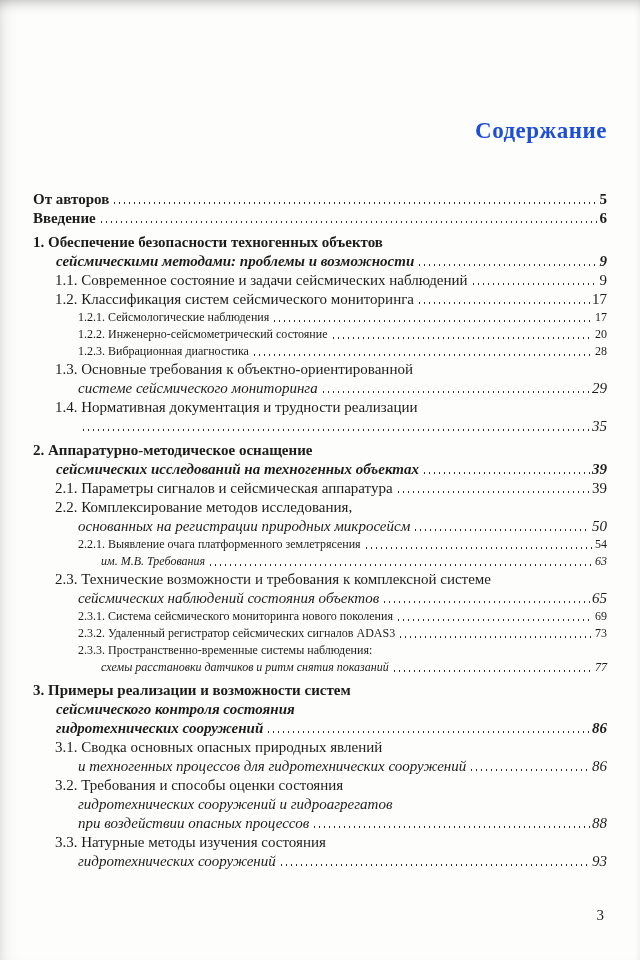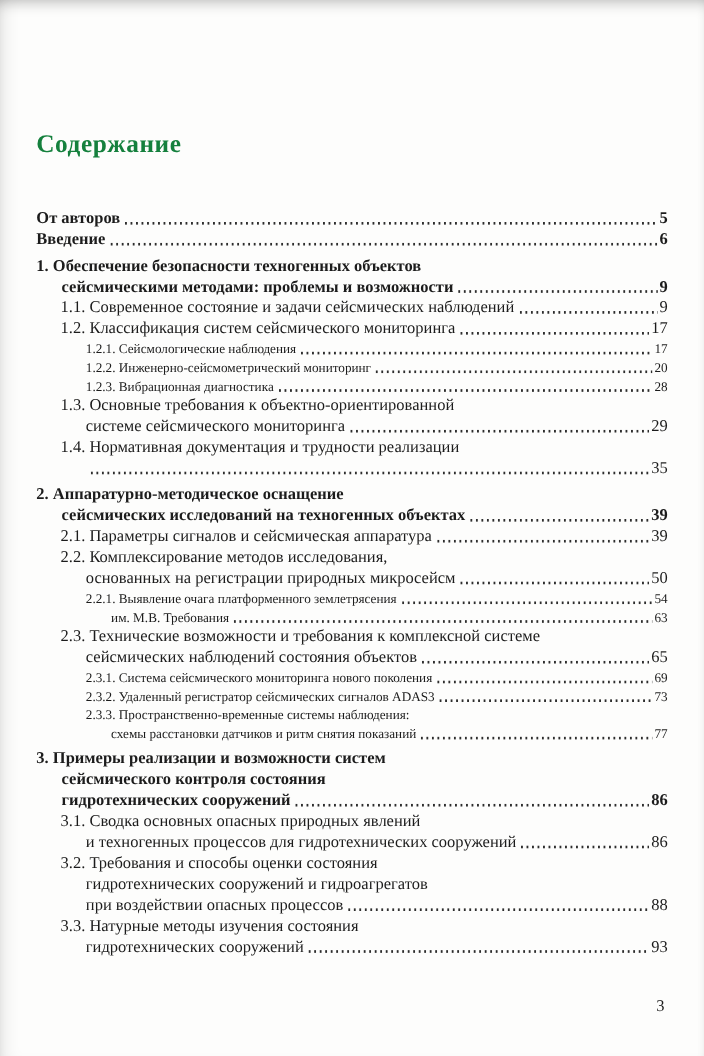--- a/index.html
+++ b/index.html
@@ -16,42 +16,42 @@
     color: #1c1c1c;
     font-family: "Liberation Serif", "DejaVu Serif", serif;
     box-shadow: inset 0 10px 14px -9px rgba(0,0,0,0.30),
                 inset 14px 0 18px -14px rgba(0,0,0,0.14),
                 inset -6px 0 10px -9px rgba(0,0,0,0.08);
     box-sizing: border-box;
     padding: 0 33px;
     overflow: hidden;
   }
   .doc-title {
-    text-align: left;
+    text-align: right;
     font-weight: bold;
     font-size: 23px;
     letter-spacing: 0.5px;
     padding-top: 118px;
     margin: 0 0 46px 0;
-    color: #15803d;
+    color: #1d4ed8;
   }
   .toc-list {
     font-size: 15px;
     line-height: 19px;
   }
   .entry { margin: 0; }
   .entry.lvl0 { padding-left: 0; font-weight: bold; margin-top: 5px; }
   .entry.lvl0.tight { margin-top: 0; }
   .entry.lvl1 { padding-left: 22px; }
   .entry.lvl2 { padding-left: 45px; font-size: 12px; line-height: 17px; }
   .line {
     display: flex;
     align-items: baseline;
   }
-  .line.cont { padding-left: 23px; }
+  .line.cont { padding-left: 23px; font-style: italic; }
   .txt { white-space: nowrap; }
   .leader {
     flex: 1 1 auto;
     min-width: 10px;
     margin: 0 2px 0 3px;
     align-self: stretch;
     background-image: radial-gradient(circle, #2c2c2c 0.9px, rgba(0,0,0,0) 1.1px);
     background-size: 5px 4px;
     background-repeat: repeat-x;
     background-position: left calc(100% - 4px);
@@ -115,21 +115,21 @@
       </div>
       <div class="entry lvl2 tight">
         <div class="line">
           <span class="txt">1.2.1. Сейсмологические наблюдения</span>
           <span class="leader"></span>
           <span class="pg">17</span>
         </div>
       </div>
       <div class="entry lvl2 tight">
         <div class="line">
-          <span class="txt">1.2.2. Инженерно-сейсмометрический мониторинг</span>
+          <span class="txt">1.2.2. Инженерно-сейсмометрический состояние</span>
           <span class="leader"></span>
           <span class="pg">20</span>
         </div>
       </div>
       <div class="entry lvl2 tight">
         <div class="line">
           <span class="txt">1.2.3. Вибрационная диагностика</span>
           <span class="leader"></span>
           <span class="pg">28</span>
         </div>

